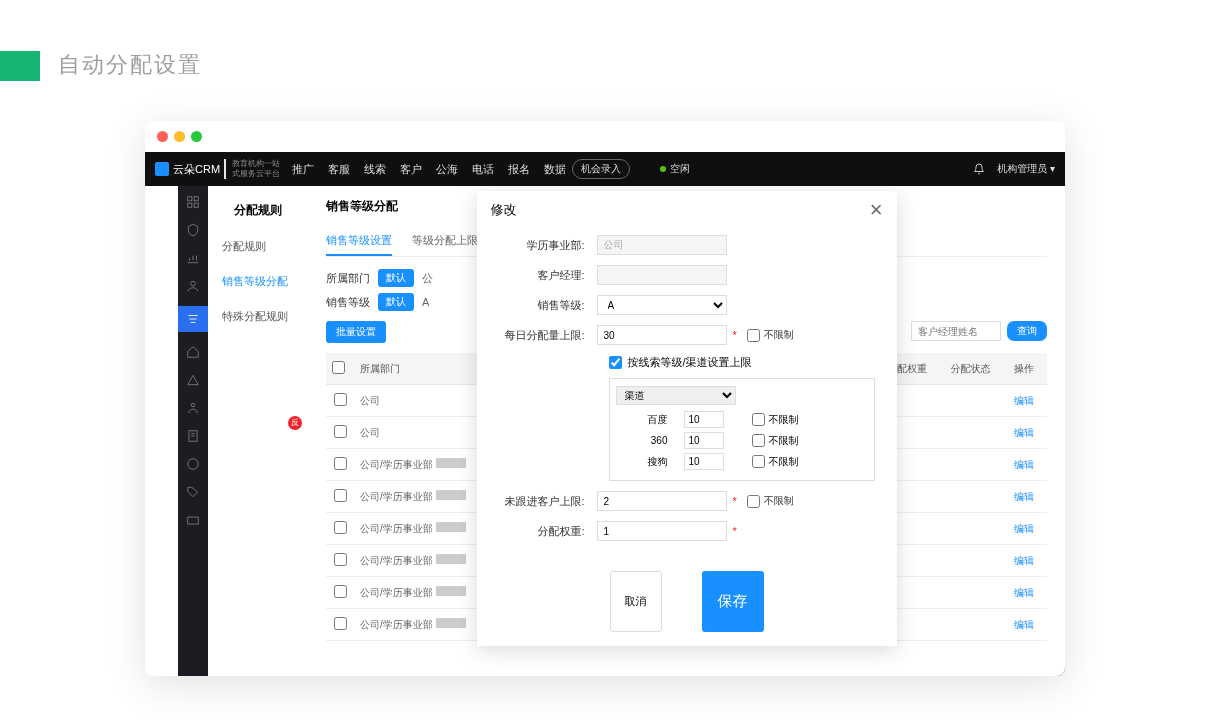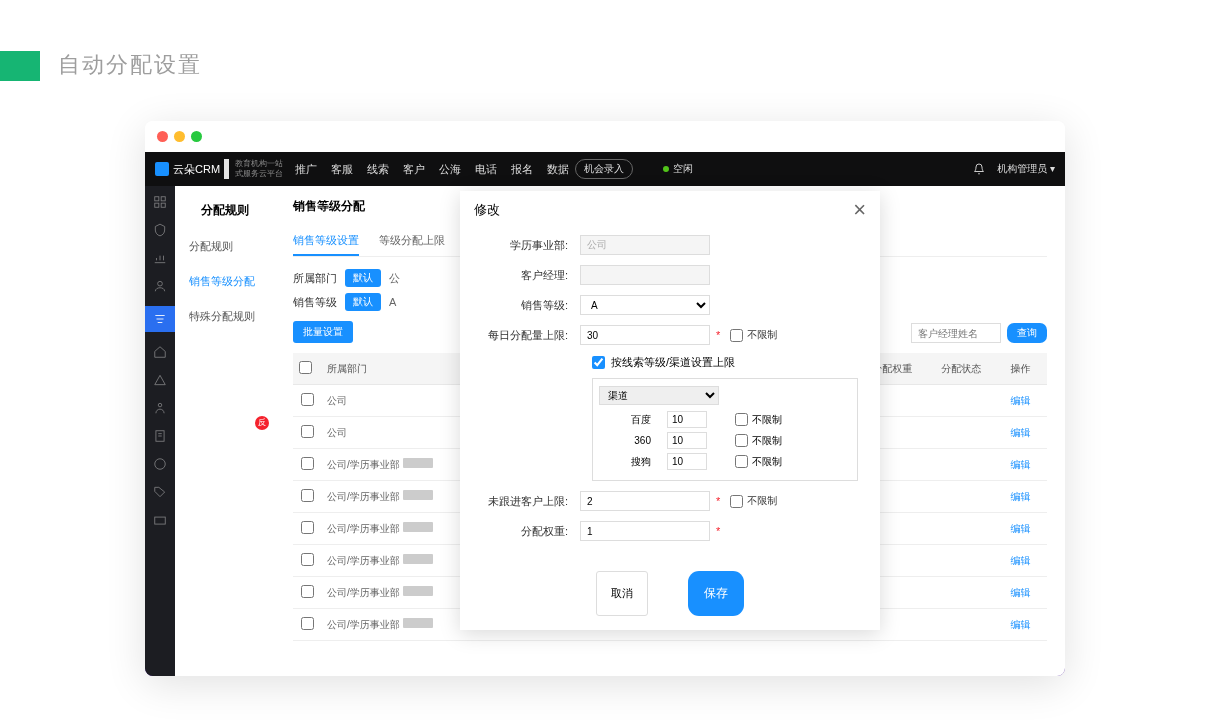--- a/index.html
+++ b/index.html
@@ -14,30 +14,30 @@
 
 .traffic-lights { display: flex; gap: 6px; padding: 10px 12px; background: #fff; }
 .traffic-light { width: 11px; height: 11px; border-radius: 50%; }
 .tl-red { background: #ff5f56; }
 .tl-yellow { background: #ffbd2e; }
 .tl-green { background: #27c93f; }
 
 .top-nav { background: #0f0f10; display: flex; align-items: center; padding: 0 10px; height: 34px; }
 .logo { display: flex; align-items: center; gap: 4px; color: #fff; font-size: 11px; margin-right: 12px; }
 .logo-icon { width: 14px; height: 14px; background: #1890ff; border-radius: 2px; display: inline-block; }
-.logo-tagline { color: #888; font-size: 8px; border-left: 5px solid #e5e5e5; padding-left: 6px; line-height: 1.2; }
+.logo-tagline { color: #888; font-size: 8px; border-left: 2px solid #e5e5e5; padding-left: 6px; line-height: 1.2; }
 .nav-items { display: flex; gap: 14px; }
 .nav-item { color: #ddd; font-size: 11px; cursor: pointer; }
 .nav-entry-btn { border: 1px solid #666; border-radius: 10px; padding: 2px 8px; font-size: 10px; color: #ddd; cursor: pointer; margin-left: 6px; }
 .nav-status { margin-left: 30px; font-size: 10px; color: #ddd; display: flex; align-items: center; gap: 4px; }
 .status-dot { width: 6px; height: 6px; border-radius: 50%; background: #52c41a; }
 .nav-right { margin-left: auto; display: flex; align-items: center; gap: 12px; color: #ddd; font-size: 10px; }
 .bell-icon { width: 12px; height: 12px; }
 
-.app-body { display: flex; height: 490px; background: #4c1d95; position: relative; }
+.app-body { display: flex; height: 490px; background: #4c1d95; position: relative; margin-left: 33px; }
 
 .icon-rail { width: 30px; background: #1c1d22; display: flex; flex-direction: column; align-items: center; padding-top: 8px; gap: 12px; }
 .rail-icon { width: 16px; height: 16px; opacity: 0.6; cursor: pointer; display: flex; align-items: center; justify-content: center; }
 .rail-icon.active { opacity: 1; background: #2a6ff0; width: 30px; height: 26px; }
 .rail-svg { width: 14px; height: 14px; stroke: #bbb; fill: none; stroke-width: 1.5; }
 .rail-icon.active .rail-svg { stroke: #fff; }
 
 .side-panel { width: 100px; background: #fff; padding: 10px 0; }
 .side-title { font-size: 12px; font-weight: 600; text-align: center; padding: 6px 0 10px; }
 .side-item { font-size: 11px; padding: 10px 14px; color: #555; cursor: pointer; }
@@ -48,21 +48,21 @@
 .content-title { font-size: 12px; font-weight: 600; margin-bottom: 12px; }
 .tab-row { display: flex; gap: 20px; border-bottom: 1px solid #eee; margin-bottom: 12px; }
 .tab { font-size: 11px; padding: 6px 0; color: #666; cursor: pointer; }
 .tab.active { color: #1890ff; border-bottom: 2px solid #1890ff; }
 
 .filter-row { display: flex; align-items: center; gap: 8px; margin-bottom: 6px; font-size: 11px; }
 .filter-label { color: #333; }
 .chip { background: #1890ff; color: #fff; border-radius: 3px; padding: 2px 8px; font-size: 10px; cursor: pointer; }
 .chip-text { color: #666; }
 
-.search-row { display: flex; justify-content: space-between; align-items: flex-end; margin: 10px 0; gap: 24px; }
+.search-row { display: flex; justify-content: space-between; align-items: flex-start; margin: 10px 0; gap: 24px; }
 .batch-btn { background: #1890ff; color: #fff; border: none; padding: 4px 10px; border-radius: 3px; font-size: 10px; cursor: pointer; }
 .search-group { display: flex; gap: 6px; }
 .search-input { width: 90px; border: 1px solid #ddd; padding: 3px 6px; font-size: 10px; }
 .search-btn { background: #1890ff; color: #fff; border: none; padding: 3px 10px; border-radius: 7px; font-size: 10px; cursor: pointer; }
 
 .data-table { width: 100%; border-collapse: collapse; font-size: 10px; }
 .data-table th { background: #f5f5f5; padding: 8px 6px; text-align: left; color: #555; font-weight: 500; border-bottom: 1px solid #e8e8e8; }
 .data-table td { padding: 8px 6px; border-bottom: 1px solid #eee; color: #666; }
 .checkbox-cell { width: 28px; text-align: center; }
 .checkbox-cell input { cursor: pointer; }
@@ -88,21 +88,21 @@
 
 .channel-box { margin-left: 112px; border: 1px solid #ddd; width: 266px; padding: 6px; margin-bottom: 10px; }
 .channel-select { width: 120px; border: 1px solid #ddd; font-size: 10px; padding: 2px 4px; margin-bottom: 6px; }
 .channel-row { display: flex; align-items: center; gap: 8px; margin-bottom: 4px; font-size: 10px; }
 .channel-name { width: 60px; text-align: right; padding-right: 8px; }
 .channel-input { width: 40px; border: 1px solid #ddd; padding: 2px 4px; font-size: 10px; }
 .channel-check { margin-left: 20px; display: flex; align-items: center; gap: 4px; }
 
 .modal-footer { display: flex; justify-content: center; gap: 40px; padding: 8px 0 14px; }
 .btn-cancel { border: 1px solid #ddd; background: #fff; padding: 5px 14px; font-size: 11px; border-radius: 3px; cursor: pointer; }
-.btn-save { border: none; background: #1890ff; color: #fff; padding: 14px 16px; font-size: 12px; border-radius: 11px; cursor: pointer; }
+.btn-save { border: none; background: #1890ff; color: #fff; padding: 21px 16px; font-size: 15px; border-radius: 3px; cursor: pointer; }
 
 .check-row { display: flex; align-items: center; margin-left: 112px; margin-bottom: 8px; font-size: 11px; gap: 6px; }
 .check-row input[type=checkbox] { accent-color: #1890ff; }
 </style>
 </head>
 <body>
 
 <div class="page-header">
   <div class="green-block"></div>
   <div class="header-subtitle">自动分配设置</div>

